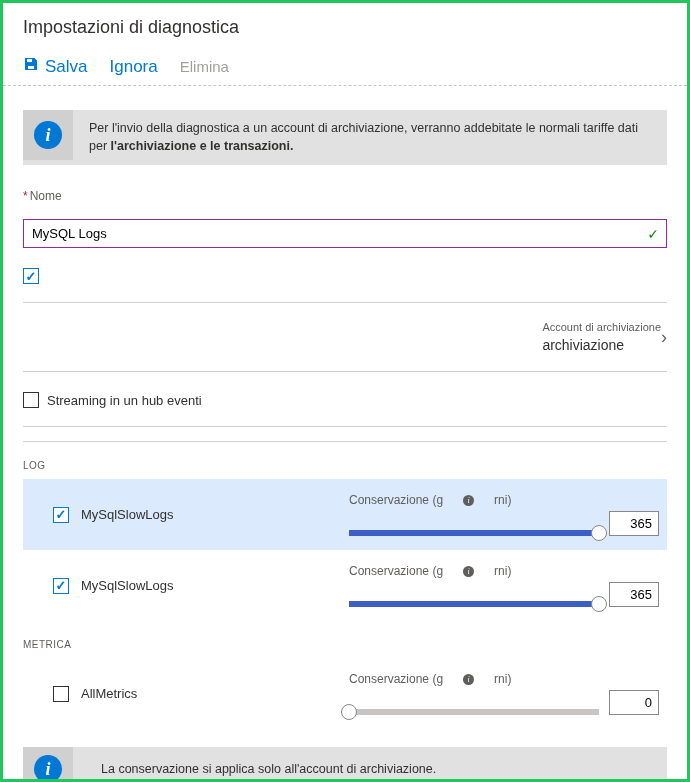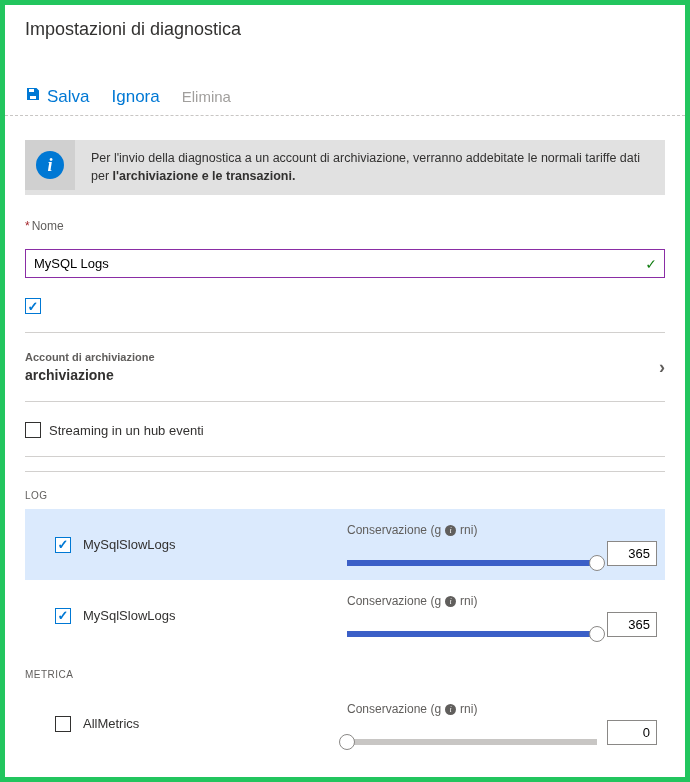--- a/index.html
+++ b/index.html
@@ -5,38 +5,37 @@
     * { box-sizing: border-box; margin: 0; padding: 0; }
     body {
       font-family: "Segoe UI", -apple-system, sans-serif;
       font-size: 13px;
       color: #323130;
       background: #fff;
     }
     .window {
       width: 690px;
       height: 782px;
-      border: 5px solid #22c55e;
+      border: 3px solid #22c55e;
       background: #fff;
       position: relative;
       overflow: hidden;
     }
     .title-bar {
       padding: 14px 20px 18px 20px;
       font-size: 18px;
       font-weight: 400;
       color: #323130;
     }
     .toolbar {
       padding: 0 4px 8px 20px;
       display: flex;
       align-items: center;
       gap: 22px;
       border-bottom: 1px dashed #c8c6c4;
-      margin-top: 28px;
     }
     .toolbar-item {
       display: flex;
       align-items: center;
       gap: 6px;
       font-size: 17px;
       color: #0078d4;
       cursor: pointer;
     }
     .toolbar-item.disabled {
@@ -136,25 +135,24 @@
       line-height: 1;
     }
     .checkbox-label { font-size: 13px; color: #323130; }
     .separator {
       border: none;
       border-top: 1px solid #d2d0ce;
       margin: 4px 0 14px 0;
     }
     .storage-row {
       display: flex;
-      justify-content: space-between;
+      justify-content: flex-end;
       align-items: center;
       padding: 4px 0 14px 0;
       cursor: pointer;
-      font-weight: bold;
     }
     .storage-left { display: flex; flex-direction: column; gap: 4px; }
     .storage-label { font-size: 11px; color: #605e5c; }
     .storage-value { font-size: 14px; color: #323130; }
     .chevron { color: #605e5c; font-size: 18px; }
     .section-header {
       font-size: 10px;
       letter-spacing: 0.5px;
       color: #605e5c;
       text-transform: uppercase;
@@ -176,21 +174,21 @@
       display: flex;
       flex-direction: column;
       gap: 4px;
       width: 310px;
     }
     .retention-label {
       font-size: 12px;
       color: #605e5c;
       display: flex;
       align-items: center;
-      gap: 4px;
+      gap: 20px;
     }
     .retention-info {
       width: 11px; height: 11px;
       border-radius: 50%;
       background: #605e5c;
       color: #fff;
       font-size: 8px;
       display: inline-flex;
       align-items: center;
       justify-content: center;

